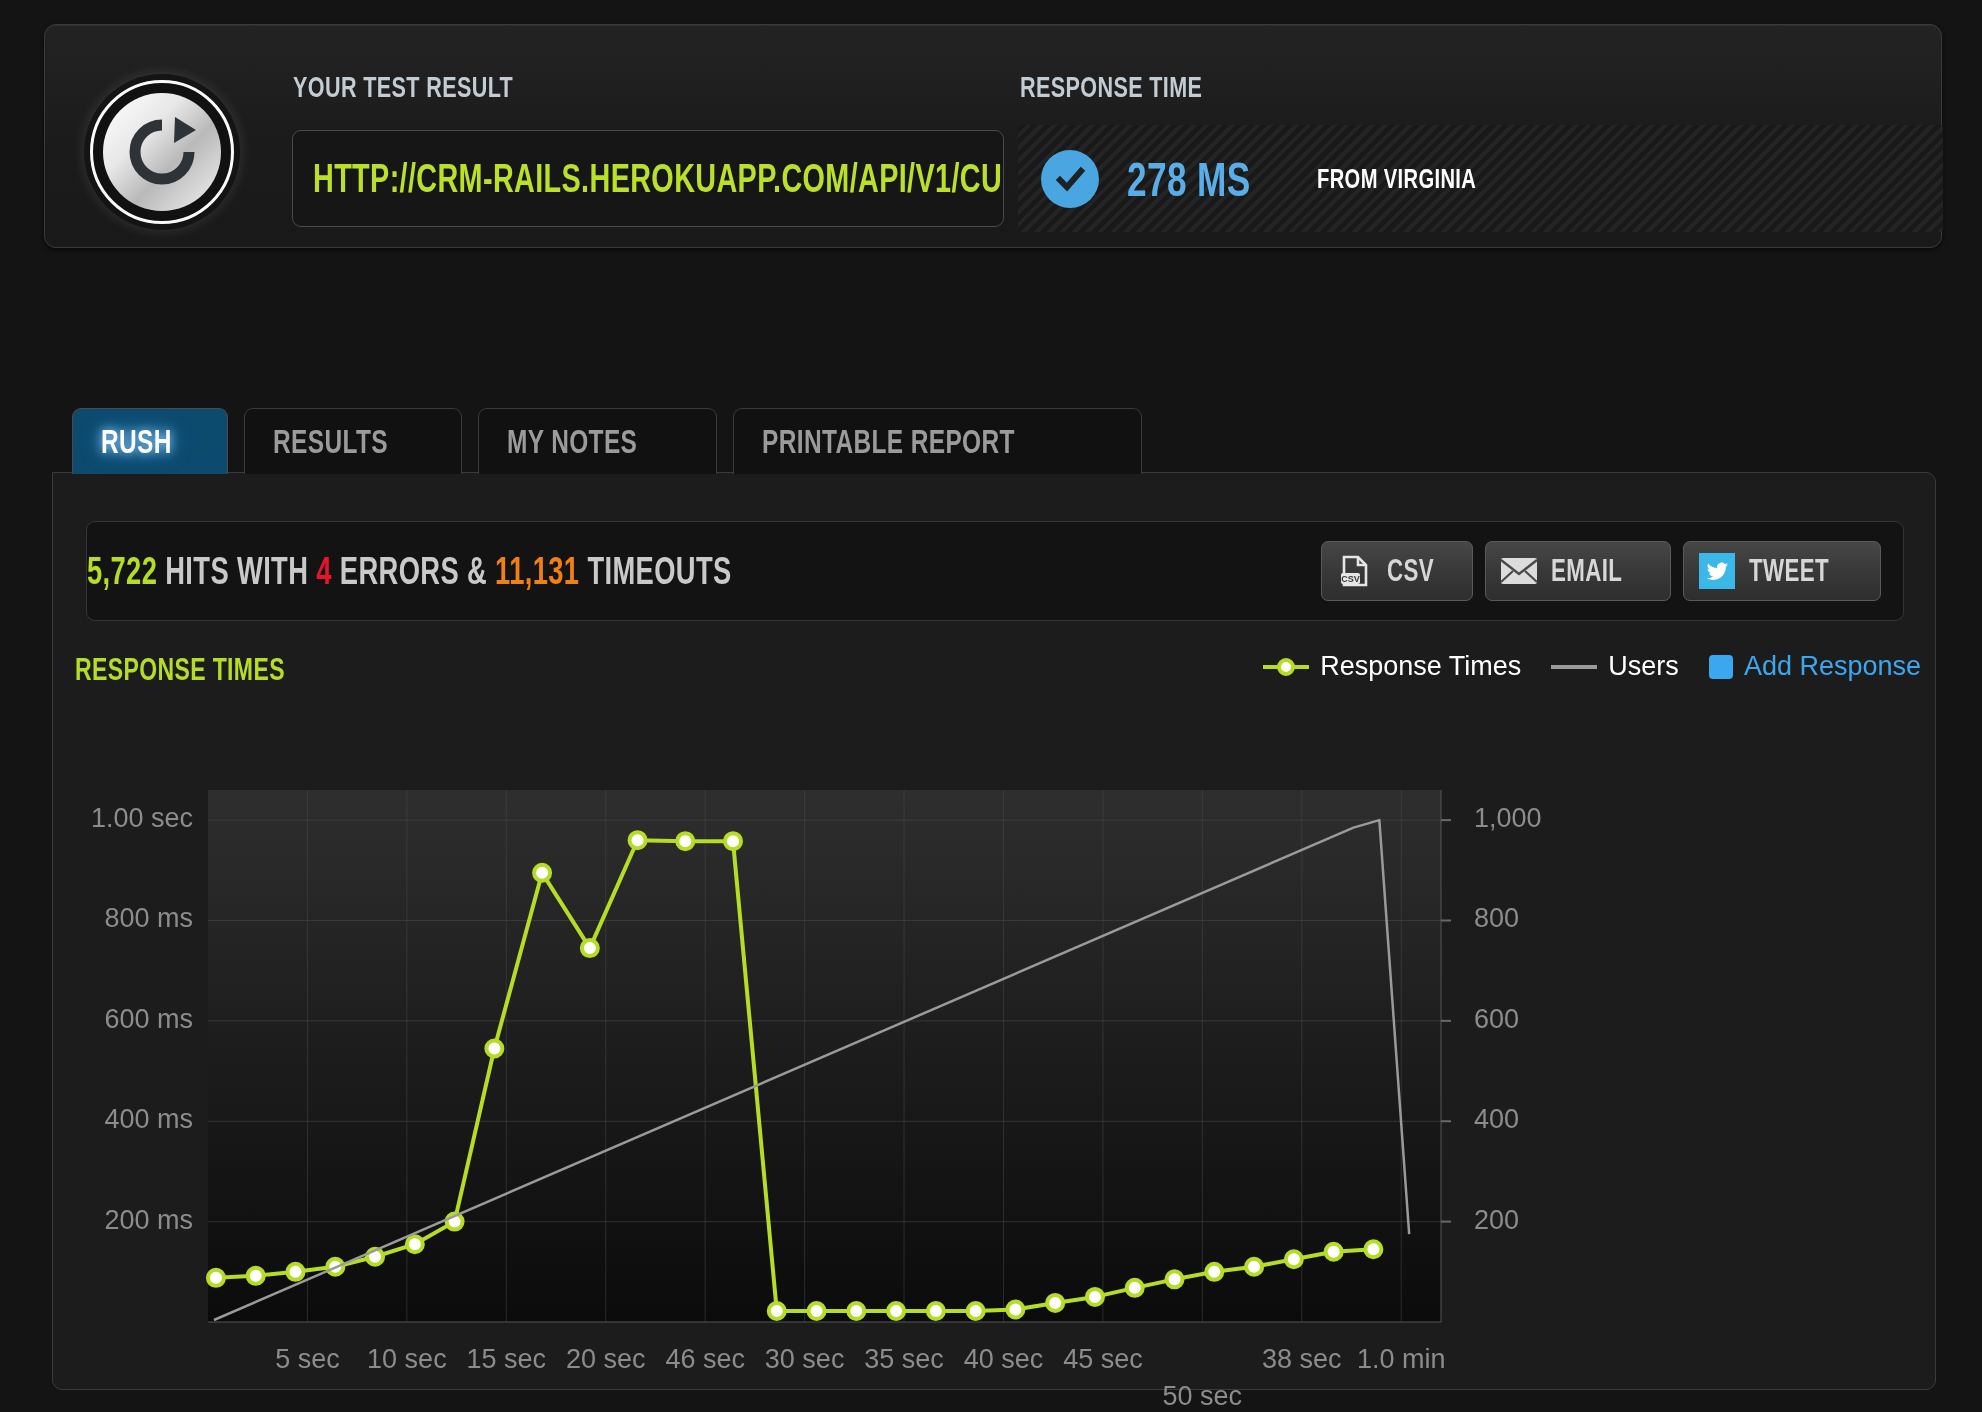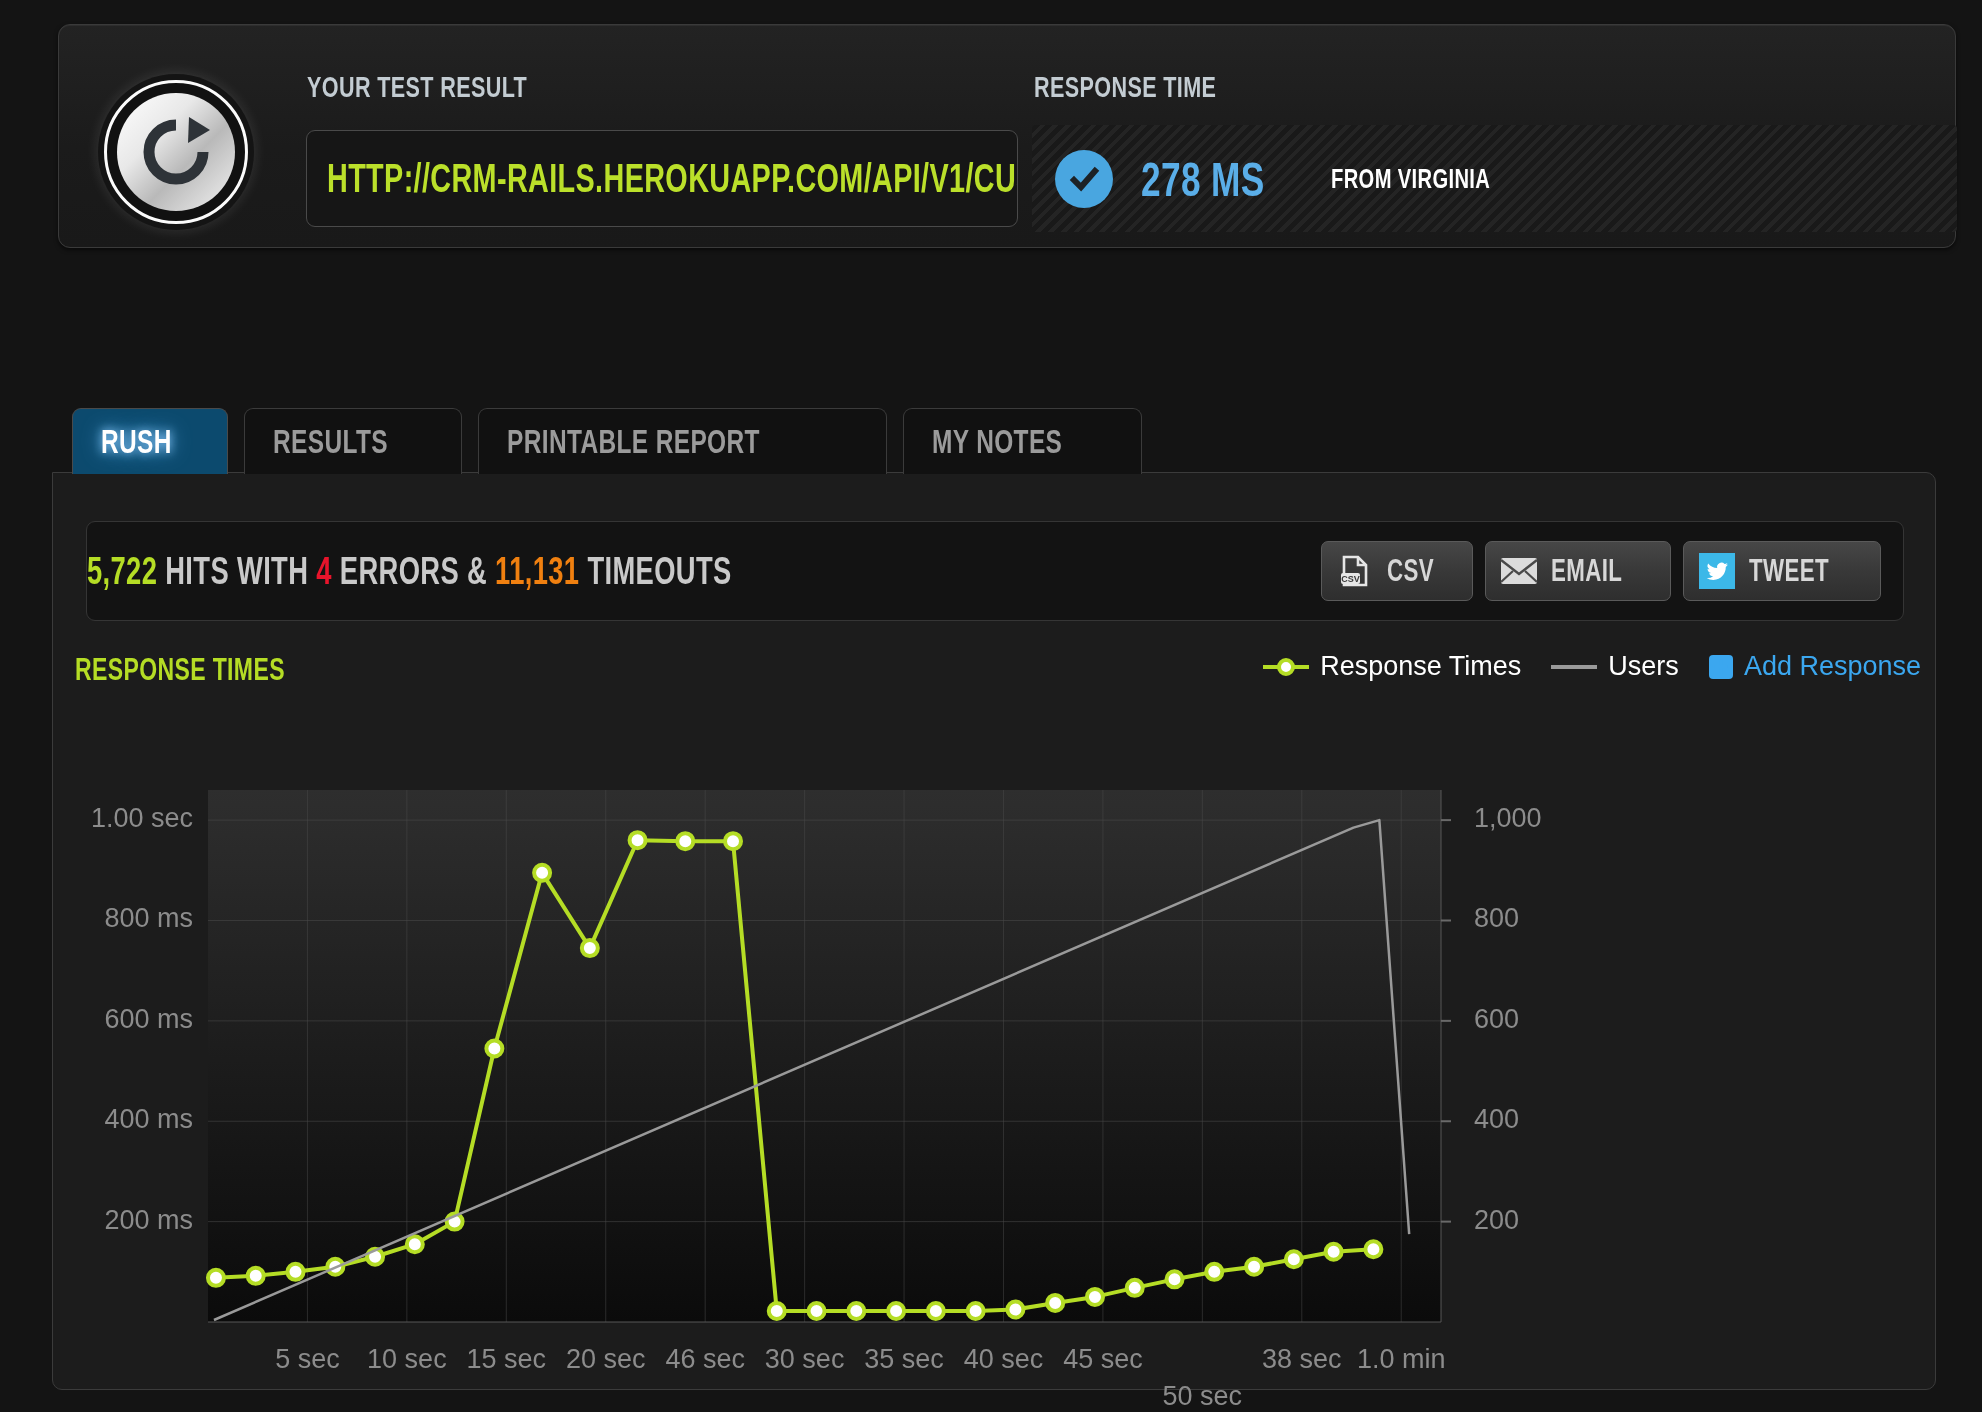--- a/index.html
+++ b/index.html
@@ -17,21 +17,21 @@
     transform: scaleX(0.72);
     transform-origin: left center;
     display: inline-block;
     white-space: nowrap;
     letter-spacing: 0.5px;
   }
 
   
   #top-panel {
     position: absolute;
-    left: 58px; top: 24px;
+    left: 44px; top: 24px;
     width: 1898px; height: 224px;
     background: linear-gradient(#232323, #1b1b1b 55%, #191919);
     border: 1px solid #3a3a3a;
     border-radius: 12px;
     box-shadow: 0 2px 4px rgba(0,0,0,.6), inset 0 1px 0 rgba(255,255,255,.05);
   }
 
   #retry-button {
     position: absolute; left: 45px; top: 55px;
     width: 144px; height: 144px; border-radius: 50%;
@@ -202,24 +202,24 @@
 </div>
 
 <div id="tabs">
   <div class="tab active">
     <span class="cond">RUSH</span>
   </div>
   <div class="tab">
     <span class="cond">RESULTS</span>
   </div>
   <div class="tab">
+    <span class="cond">MY NOTES</span>
+  </div>
+  <div class="tab">
     <span class="cond">PRINTABLE REPORT</span>
-  </div>
-  <div class="tab">
-    <span class="cond">MY NOTES</span>
   </div>
 </div>
 
 <div id="main-card">
 
   <div id="stats-bar">
     <div id="stats-headline">
       <span class="cond">
         <span class="hits">5,722</span>
         <span>HITS WITH</span>

